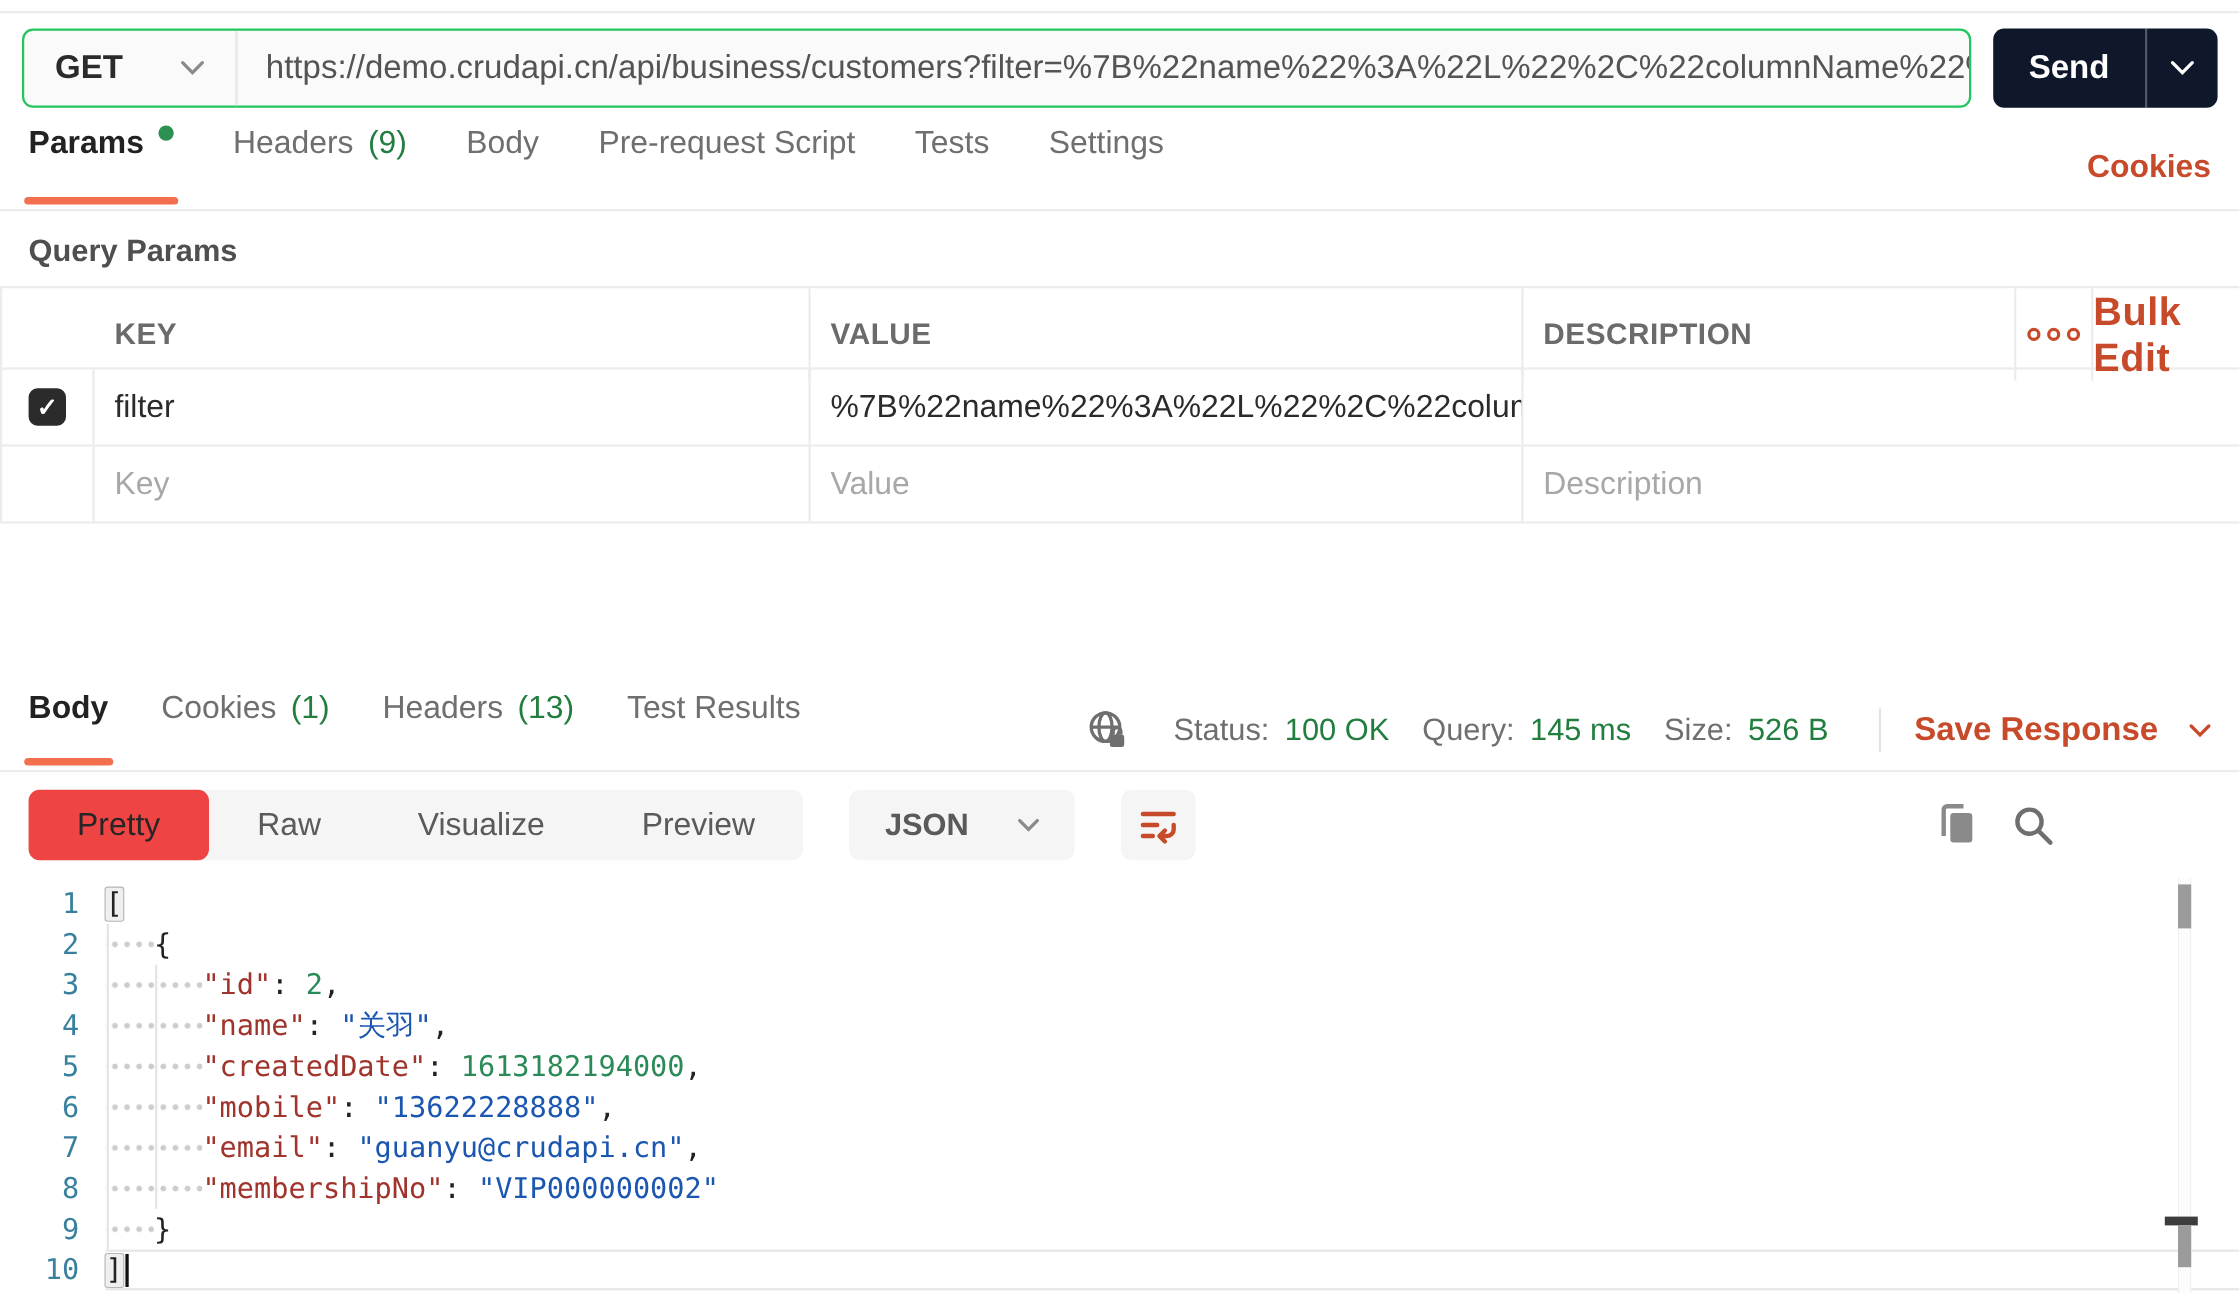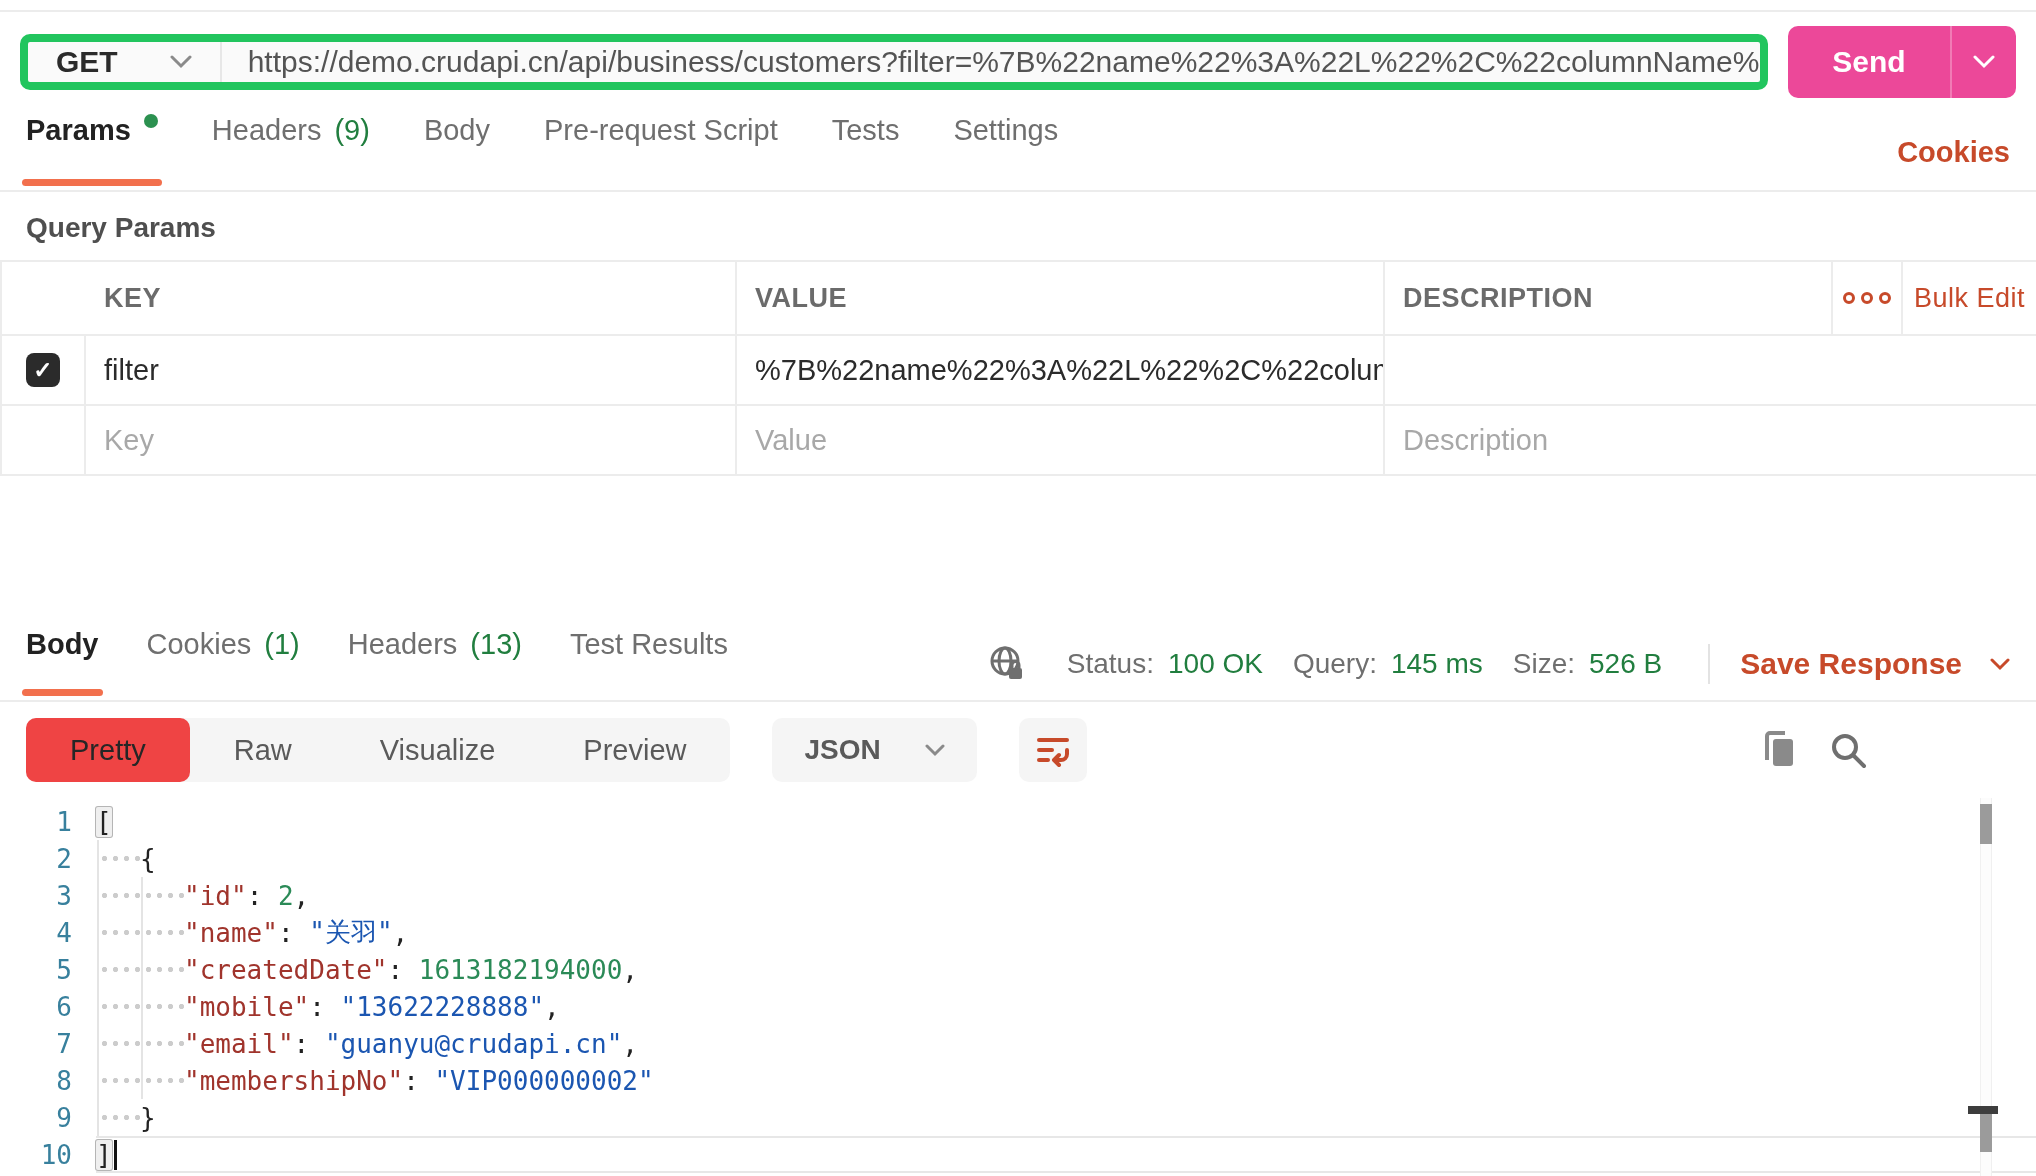--- a/index.html
+++ b/index.html
@@ -7,25 +7,25 @@
   body {
     width:2036px; height:1176px; overflow:hidden;
     font-family:"Liberation Sans", sans-serif;
     color:#2b2b2b;
     display:flex; flex-direction:column;
   }
   .top-hairline { height:12px; border-bottom:2px solid #ececec; flex:none; }
 
   
   .topbar { flex:none; display:flex; gap:20px; padding:14px 20px 16px 20px; align-items:center; }
-  .url-box { flex:1; height:56px; display:flex; align-items:center; background:#fafafa; border:8px solid #22c55e; border-radius:10px; overflow:hidden; }
+  .url-box { flex:1; height:72px; display:flex; align-items:center; background:#fafafa; border:2px solid #22c55e; border-radius:10px; overflow:hidden; }
   .method { height:100%; display:flex; align-items:center; gap:52px; padding:0 28px 0 28px; border-right:2px solid #e7e7e7; cursor:pointer; }
   .method-label { font-size:30px; font-weight:700; color:#2b2b2b; }
   .url-text { flex:1; padding:0 26px; font-size:30px; color:#545454; white-space:nowrap; overflow:hidden; }
-  .send-btn { flex:none; width:228px; height:72px; background:#ec4899; border-radius:10px; display:flex; color:#fff; cursor:pointer; }
+  .send-btn { flex:none; width:204px; height:72px; background:#0f172a; border-radius:10px; display:flex; color:#fff; cursor:pointer; }
   .send-main { flex:1; display:flex; align-items:center; justify-content:center; font-size:30px; font-weight:700; border-right:2px solid rgba(255,255,255,.28); }
   .send-caret { width:64px; display:flex; align-items:center; justify-content:center; }
 
   
   .req-tabs { flex:none; height:78px; display:flex; align-items:center; gap:54px; padding:0 26px; border-bottom:2px solid #ececec; font-size:29px; color:#6f6f6f; }
   .rtab { position:relative; height:100%; display:flex; gap:13px; cursor:pointer; white-space:nowrap; }
   .rtab.active { color:#222; font-weight:600; }
   .rtab .underline { position:absolute; left:-4px; right:-4px; bottom:4px; height:7px; border-radius:4px; background:#f2704d; }
   .dot { width:14px; height:14px; border-radius:50%; background:#2c9150; }
   .count { color:#217e3f; }
@@ -40,21 +40,21 @@
   .t-head > div:first-child, .t-head > div:last-child { border-right:none; }
   .t-row { display:grid; grid-template-columns:84px 651px 648px 1fr; height:70px; border-bottom:2px solid #ececec; }
   .t-row > div { display:flex; align-items:center; border-right:2px solid #ececec; padding-left:18px; overflow:hidden; }
   .t-row > div:last-child { border-right:none; }
   .cell-check { justify-content:center; padding-left:0 !important; }
   .checkbox { width:34px; height:34px; border-radius:8px; background:#2b2b2b; display:flex; align-items:center; justify-content:center; color:#fff; font-size:23px; font-weight:700; cursor:pointer; }
   .val-text { white-space:nowrap; overflow:hidden; }
   .ph { color:#a8a8a8; }
   .ooo-cell { justify-content:center; gap:6px; padding-left:0 !important; cursor:pointer; }
   .ooo-cell i { width:12px; height:12px; border:3px solid #c74a2a; border-radius:50%; }
-  .bulk-edit { justify-content:center; color:#c74a2a; font-weight:400; font-size:27px; padding-left:0 !important; cursor:pointer; }
+  .bulk-edit { justify-content:center; color:#c74a2a; font-weight:700; font-size:36px; padding-left:0 !important; cursor:pointer; }
 
   .spacer { flex:1; }
 
   
   .res-header { flex:none; height:74px; display:flex; align-items:center; padding:0 26px; border-bottom:2px solid #ececec; font-size:29px; color:#6f6f6f; }
   .res-tabs { display:flex; gap:48px; height:100%; }
   .res-meta { margin-left:auto; display:flex; align-items:center; gap:14px; font-size:28px; }
   .meta-label { color:#6f6f6f; }
   .meta-value { color:#217e3f; margin-right:16px; }
   .meta-divider { width:2px; height:40px; background:#e3e3e3; margin:0 16px; }

